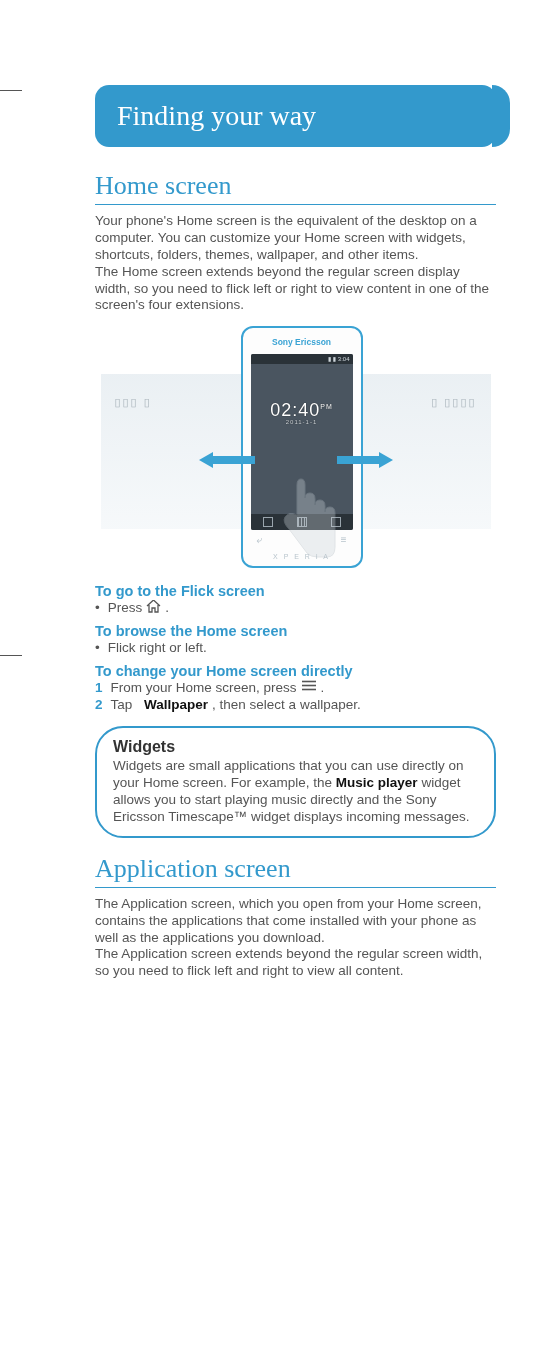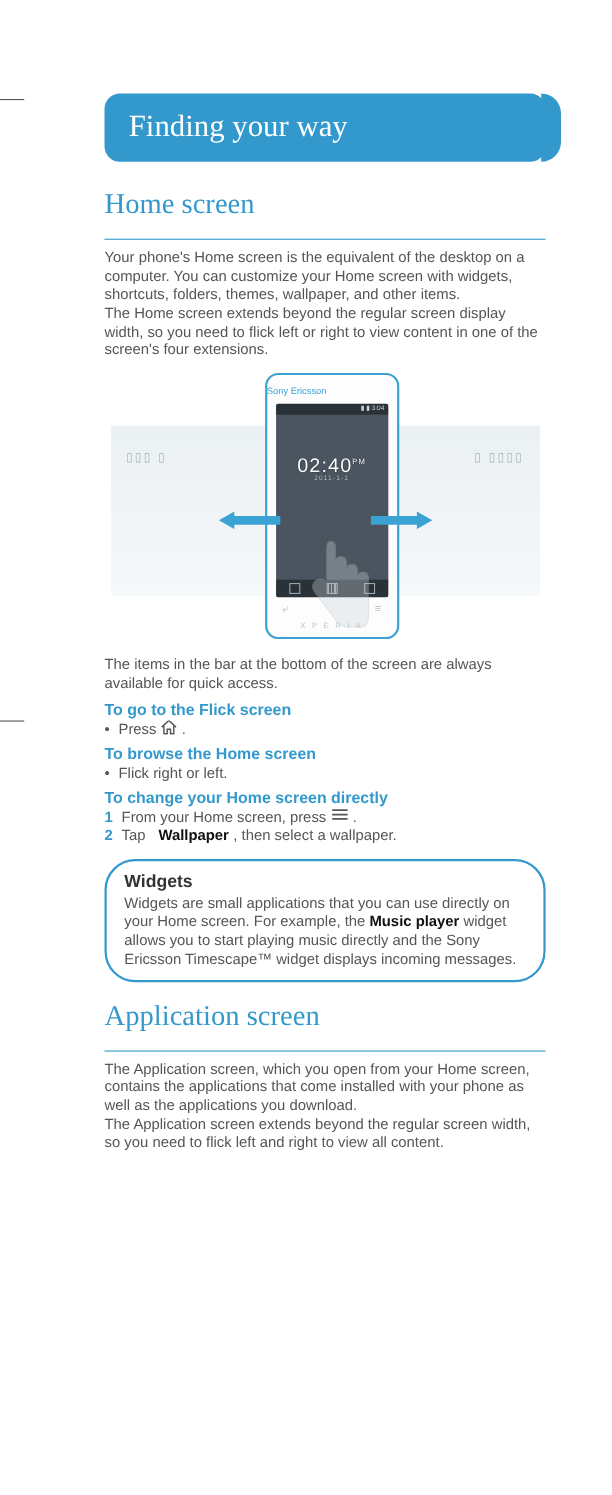--- a/index.html
+++ b/index.html
@@ -40,21 +40,21 @@
     background: #3399cc;
     border-radius: 0 28px 28px 0;
   }
   h2.section {
     font-family: Georgia, 'Times New Roman', serif;
     font-weight: normal;
     color: #3399cc;
     font-size: 26px;
     margin: 8px 0 2px 0;
     border-bottom: 1px solid #3399cc;
-    padding-bottom: 16px;
+    padding-bottom: 3px;
     width: 100%;
   }
   .body-text {
     font-size: 13.5px;
     line-height: 1.25;
     color: #555;
     margin: 8px 0;
   }
   .sub-heading {
     color: #3399cc;
@@ -113,23 +113,24 @@
   .sq-right{ right:-6px;}
   .phone {
     position:absolute;
     left:120px; top:2px;
     width:118px; height:238px;
     border:2px solid #3aa3d4;
     border-radius:12px;
     background:#fdfdfd;
   }
   .phone .brand {
+    text-align:center;
     color:#3aa3d4;
     font-size:8.5px;
-    font-weight:normal;
+    font-weight:bold;
     margin-top:9px;
   }
   .phone .xperia {
     position:absolute;
     bottom:6px;
     width:100%;
     text-align:center;
     font-size:7px;
     letter-spacing:2px;
     color:#b8c4cc;
@@ -257,21 +258,20 @@
         </svg>
     </div>
 
     <div class="hand">
       <svg viewBox="0 0 70 90">
           <path d="M30 10 q-4 0 -4 6 v 30 q-8 -4 -12 2 q-3 5 4 12 l 18 24 q 4 4 10 4 h 10 q 8 0 8 -10 v -34 q0 -6 -5 -6 q-5 0 -5 5 v -6 q0 -6 -5 -6 q-5 0 -5 5 v -6 q0 -6 -5 -6 q-5 0 -5 5 v -13 q0 -6 -4 -6 z" fill="#ccd4da" stroke="#aab4bb"></path>
         </svg>
     </div>
   </div>
 
-  <p class="body-text">The items in the bar at the bottom of the screen are always available for quick access.</p>
 
   <div class="sub-heading">To go to the Flick screen</div>
   <div class="bullet-line">
     <span>Press</span>
     <svg class="inline-ico" width="15" height="13" viewBox="0 0 15 13">
         <path d="M1 6 L7.5 0 L14 6 M3 5 v7 h3 v-4 h3 v4 h3 v-7" fill="none" stroke="#555" stroke-width="1.3"></path>
       </svg>
     <span>.</span>
   </div>
 

